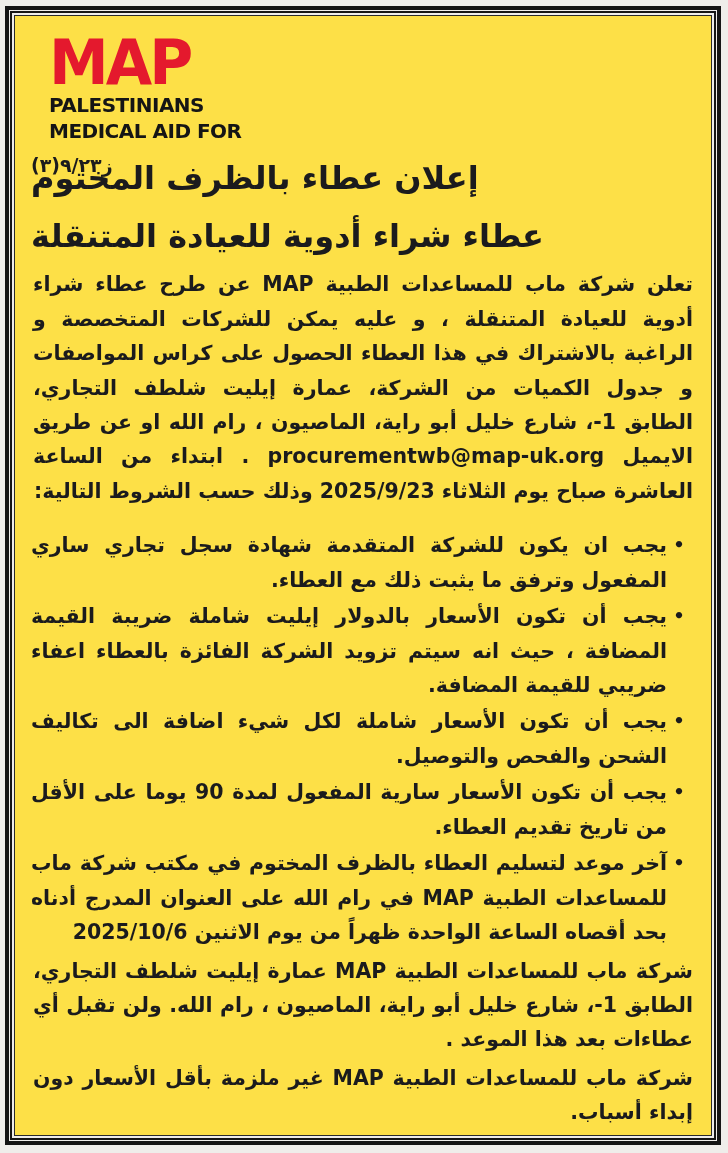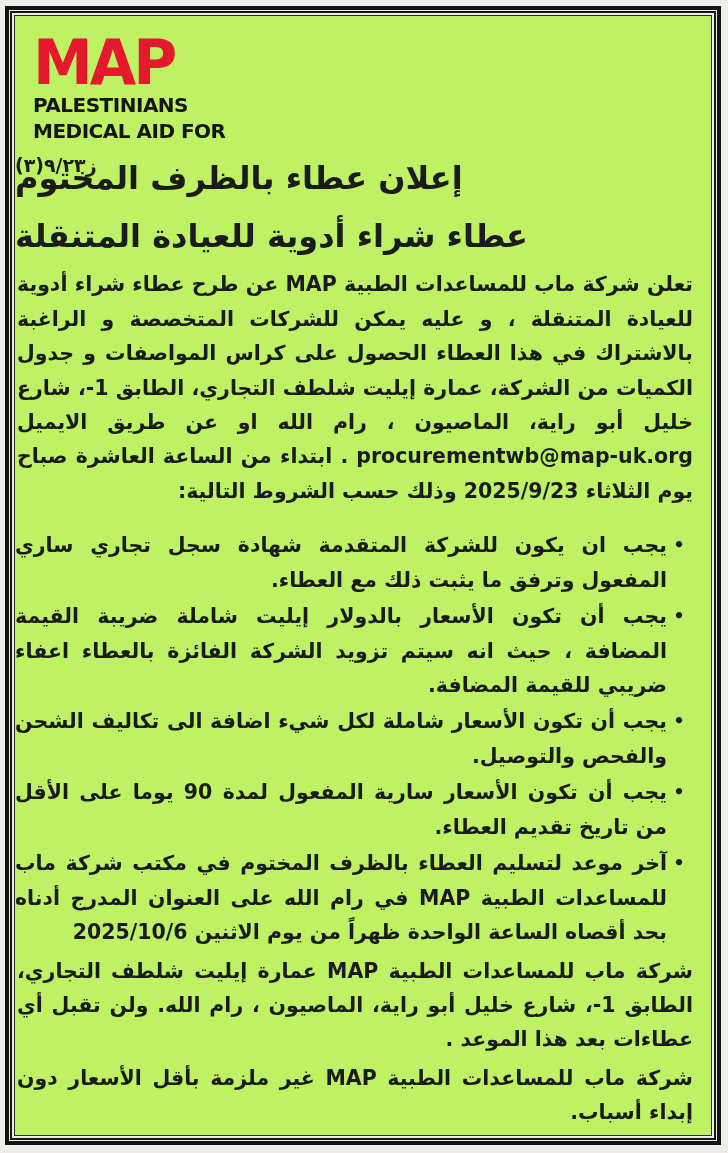--- a/index.html
+++ b/index.html
@@ -10,22 +10,22 @@
     box-sizing:border-box;
     font-family:"DejaVu Sans",sans-serif;
     color:#1b1b1d;
     overflow:hidden;
   }
   .frame-outer{position:absolute;top:6px;left:5px;right:7px;bottom:8px;border:4px solid #141414;}
   .frame-mid{position:absolute;top:1px;left:1px;right:1px;bottom:1px;border:2px solid #161616;}
   .frame-inner{
     position:absolute;top:2px;left:2px;right:2px;bottom:2px;
     border:1px solid #2b2b2b;
-    background:#bef264;
-    padding:10px 16px 8px 0;
+    background:#fde047;
+    padding:10px 16px 8px 16px;
     direction:rtl;
     overflow:hidden;
   }
   
   .header{position:relative;height:124px;}
   .logo{position:absolute;left:18px;top:4px;direction:ltr;text-align:left;line-height:1;}
   .logo-map{
     font-size:60px;font-weight:800;letter-spacing:-3px;
     color:#e4192d;
     transform:scaleY(1.05);transform-origin:left top;

